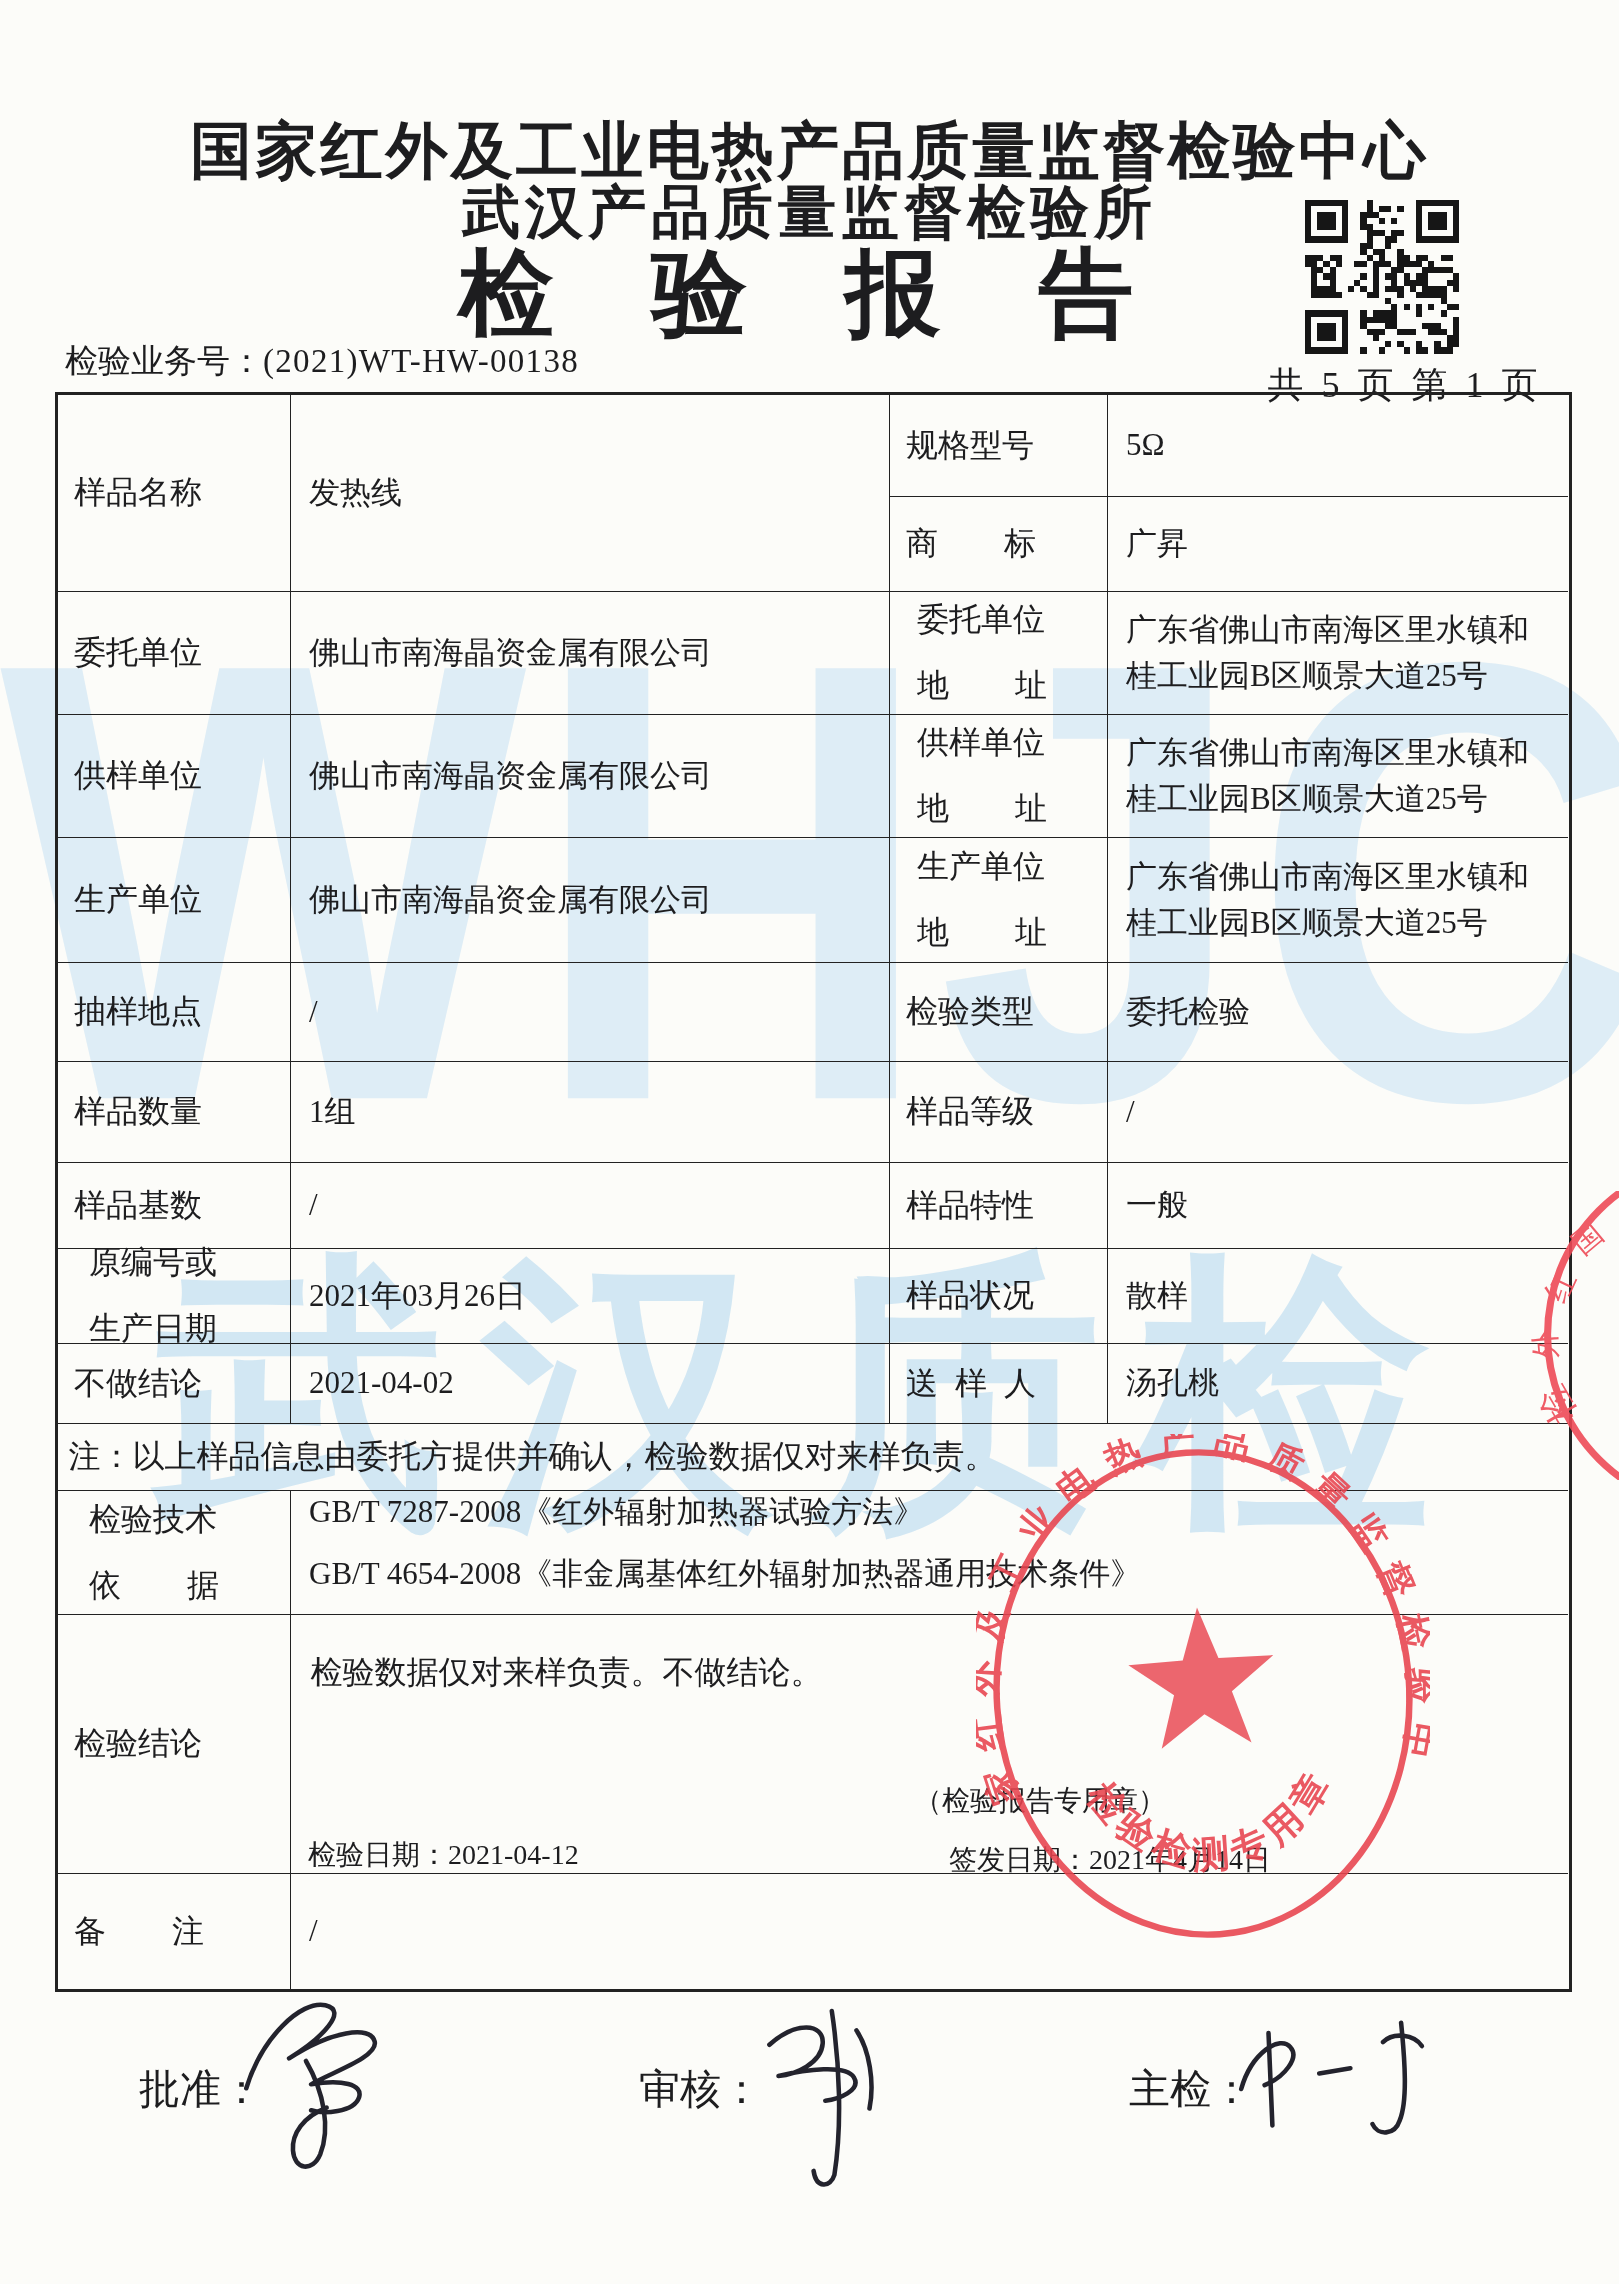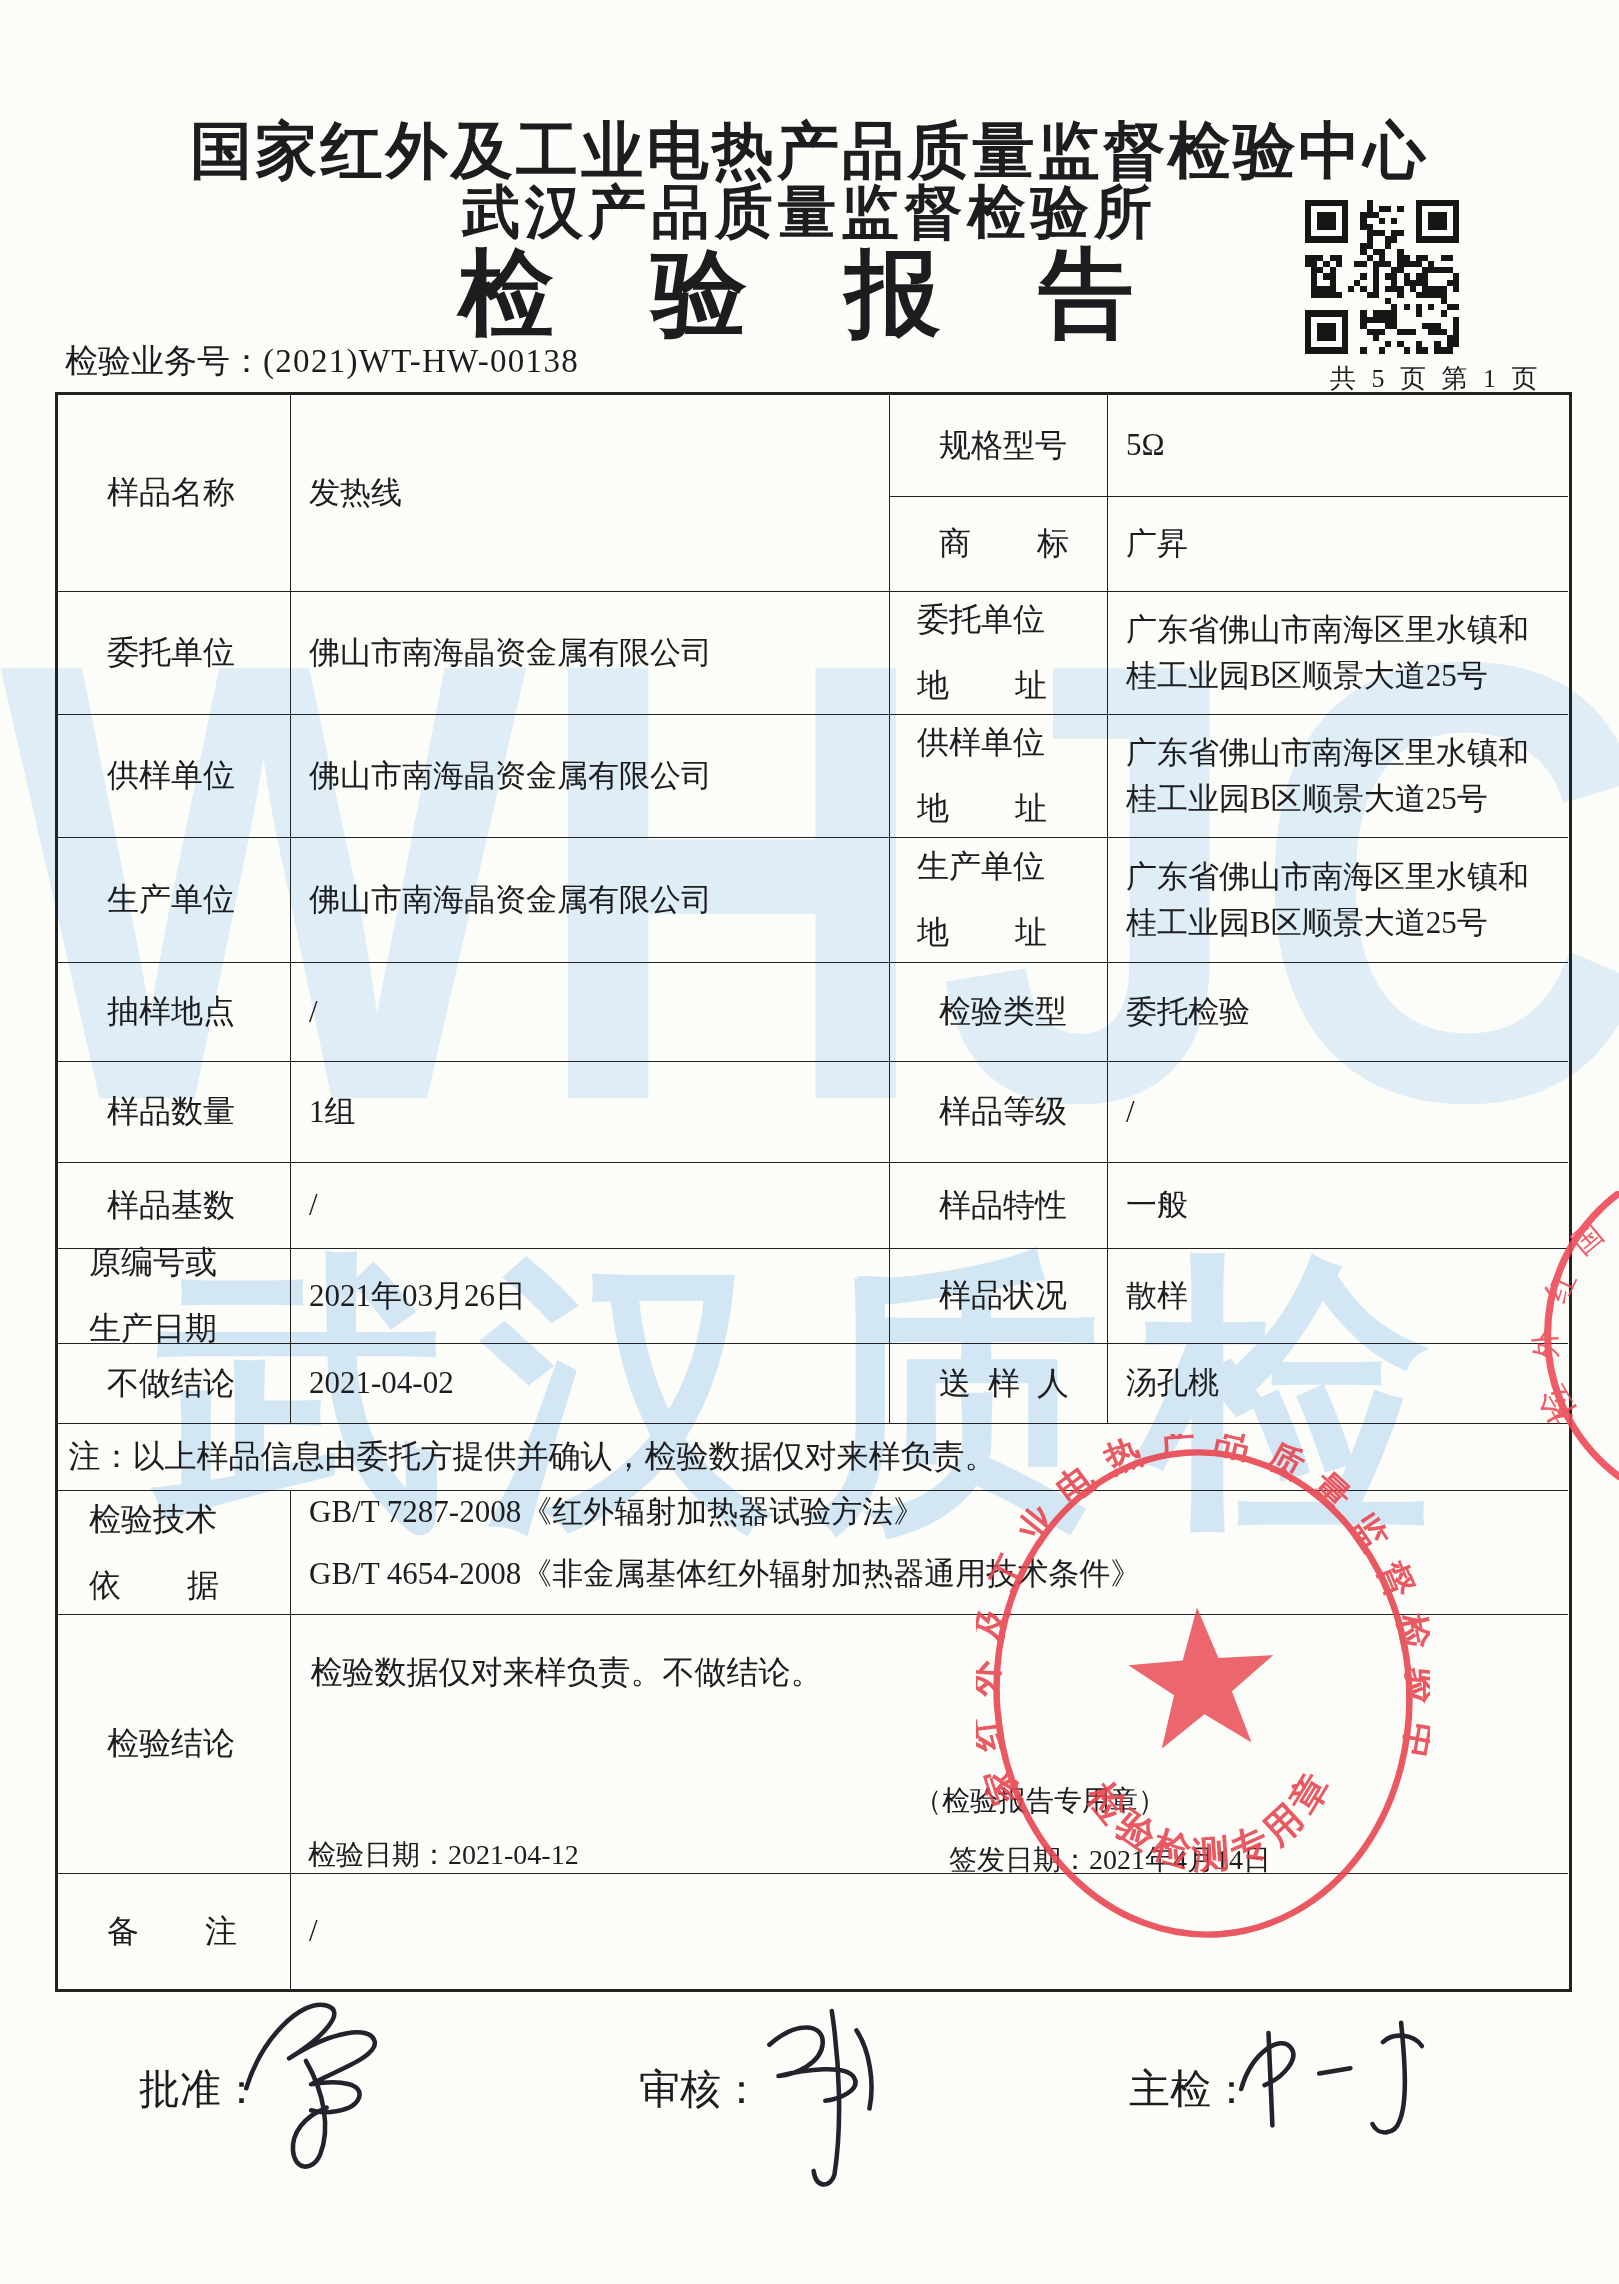--- a/index.html
+++ b/index.html
@@ -13,34 +13,34 @@
       user-select:none;white-space:nowrap;line-height:1;}
   #wm-latin{top:603px;font-size:558px;letter-spacing:3.9px;color:rgba(158,204,238,0.32);transform:scaleY(1.12);}
   #wm-cn{top:1249px;font-size:292px;letter-spacing:36px;color:rgba(148,200,236,0.40);}
   
   .hdr{position:absolute;left:0;width:1619px;text-align:center;z-index:2;
        font-family:"Liberation Sans","DejaVu Sans",sans-serif;font-weight:800;white-space:nowrap;}
   #org1{top:109px;font-size:62px;letter-spacing:3.2px;}
   #org2{top:174px;font-size:58px;letter-spacing:5.2px;}
   #rpt-title{top:231px;font-size:95px;font-weight:900;letter-spacing:27px;word-spacing:18px;}
   #qr{position:absolute;left:1305px;top:195px;width:154px;height:163px;z-index:2;}
-  #page-info{position:absolute;right:77px;top:361px;font-size:26px;letter-spacing:4.5px;z-index:2;}
+  #page-info{position:absolute;right:77px;top:361px;font-size:36px;letter-spacing:4.5px;z-index:2;}
   #biz-line{position:absolute;left:65px;top:339px;font-size:33px;z-index:2;}
   #biz-line .v{letter-spacing:1.3px;}
   
   #tbl{
     position:absolute;left:55px;top:392px;width:1511px;height:1594px;z-index:2;
     display:grid;border:3.2px solid #222;
     grid-template-columns:232px 599px 218px 461px;
     grid-template-rows:101px 95px 123px 123px 125px 99px 101px 86px 95px 80px 67px 124px 259px 116px;
   }
   .cell{display:flex;align-items:center;box-sizing:border-box;min-width:0;}
   .bl{border-left:1.9px solid #222;}
   .bt{border-top:1.9px solid #222;}
-  .lab{font-size:32px;padding-left:49px;font-weight:500;}
+  .lab{font-size:32px;padding-left:16px;font-weight:500;}
   .lab.rc{}
   .lab2{flex-direction:column;align-items:flex-start;justify-content:center;row-gap:22px;font-size:32px;padding-left:31px;font-weight:500;}
   .lab2.rc{padding-left:27px;}
   .val{font-size:31px;padding-left:18px;padding-right:26px;line-height:1.5;}
   .j4{display:inline-block;width:130px;text-align:justify;text-align-last:justify;}
   .note-cell{font-size:32px;padding-left:10.4px;font-weight:500;}
   .basis-val{flex-direction:column;align-items:flex-start;row-gap:19.5px;font-size:31px;padding-left:18px;}
   #concl-cell{position:relative;}
   #concl-cell .abs{position:absolute;white-space:nowrap;}
   #concl-text{left:19.5px;top:36px;font-size:32px;font-weight:500;}

